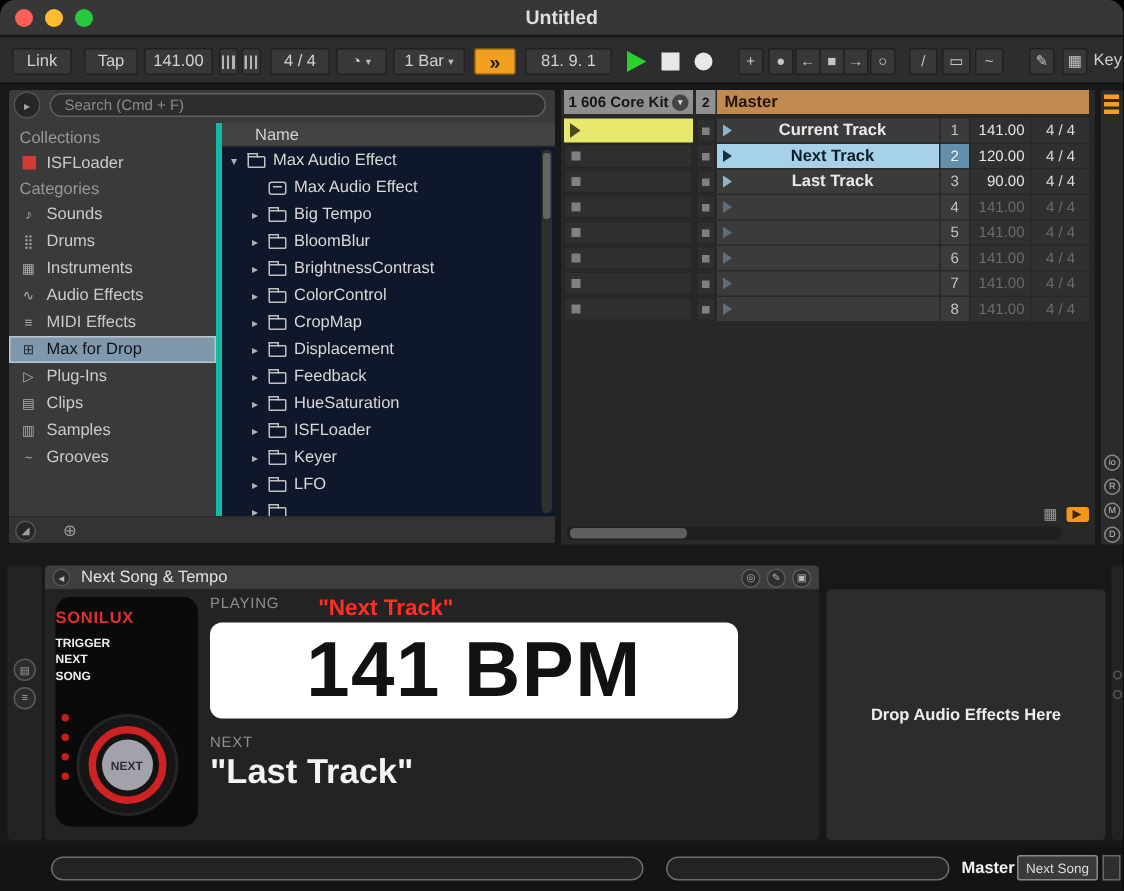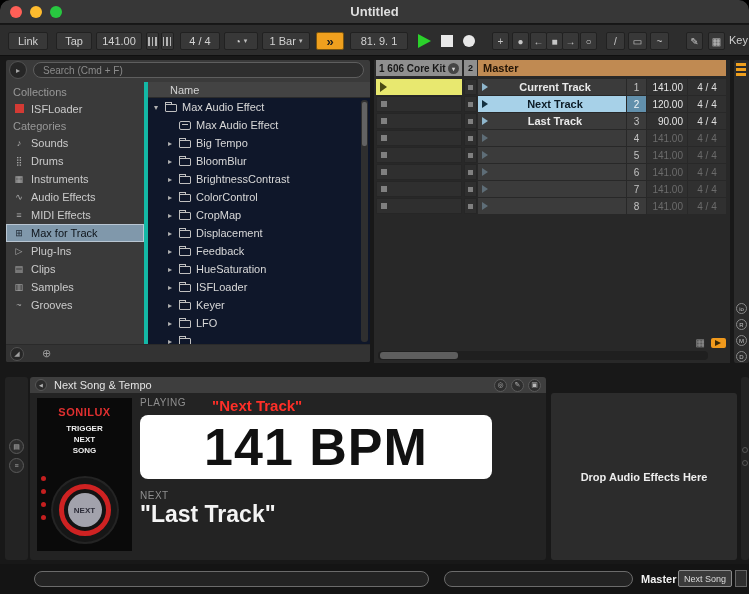--- a/index.html
+++ b/index.html
@@ -124,21 +124,21 @@
   .dv-right .dv-dot:first-child{margin-top:70px;}
   .m4l-device{position:absolute;left:30px;top:9px;width:516px;height:183px;}
   .d-title{height:16px;background:#3e3e3e;border-radius:3px 3px 0 0;display:flex;align-items:center;padding:0 5px;gap:4px;}
   .d-fold{width:12px;height:12px;border-radius:50%;background:#2c2c2c;border:1px solid #565656;color:#b5b5b5;
           font-size:5px;display:flex;align-items:center;justify-content:center;}
   .d-name{font-size:11px;color:#e3e3e3;margin-left:3px;}
   .d-sp{flex:1;}
   .d-ico{width:13px;height:13px;border-radius:50%;background:#2e2e2e;border:1px solid #5a5a5a;color:#b8b8b8;
          font-size:7px;display:flex;align-items:center;justify-content:center;}
   .d-body{position:absolute;left:0;top:16px;right:0;bottom:0;background:#232323;border-radius:0 0 3px 3px;}
-  .sonilux{position:absolute;left:7px;top:5px;width:95px;height:153px;background:#0a0a0a;border-radius:0;text-align:center;}
+  .sonilux{position:absolute;left:7px;top:5px;width:95px;height:153px;background:#0a0a0a;border-radius:10px;}
   .brand{margin-top:8px;color:#e03030;font-weight:bold;font-size:11px;letter-spacing:.5px;}
   .trigwrap{margin-top:5px;}
   .trig{color:#efefef;font-size:8px;font-weight:bold;line-height:11px;}
   .nx-outer{position:absolute;left:50%;transform:translateX(-50%);bottom:9px;width:64px;height:64px;border-radius:50%;
             background:#161616;display:flex;align-items:center;justify-content:center;box-shadow:0 0 0 2px #242424;}
   .nx-ring{width:52px;height:52px;border-radius:50%;border:5px solid #cf2222;background:#131313;
            display:flex;align-items:center;justify-content:center;}
   .nx-core{width:34px;height:34px;border-radius:50%;background:#a2a2ac;color:#2c2c38;font-size:8px;font-weight:bold;
            display:flex;align-items:center;justify-content:center;}
   .leds{position:absolute;left:4px;top:78px;display:flex;flex-direction:column;gap:8px;}
@@ -245,21 +245,21 @@
         <div class="s-item">
           <span class="si">∿</span>
           <span>Audio Effects</span>
         </div>
         <div class="s-item">
           <span class="si">≡</span>
           <span>MIDI Effects</span>
         </div>
         <div class="s-item selected">
           <span class="si">⊞</span>
-          <span>Max for Track</span>
+          <span>Max for Drop</span>
         </div>
         <div class="s-item">
           <span class="si">▷</span>
           <span>Plug-Ins</span>
         </div>
         <div class="s-item">
           <span class="si">▤</span>
           <span>Clips</span>
         </div>
         <div class="s-item">

